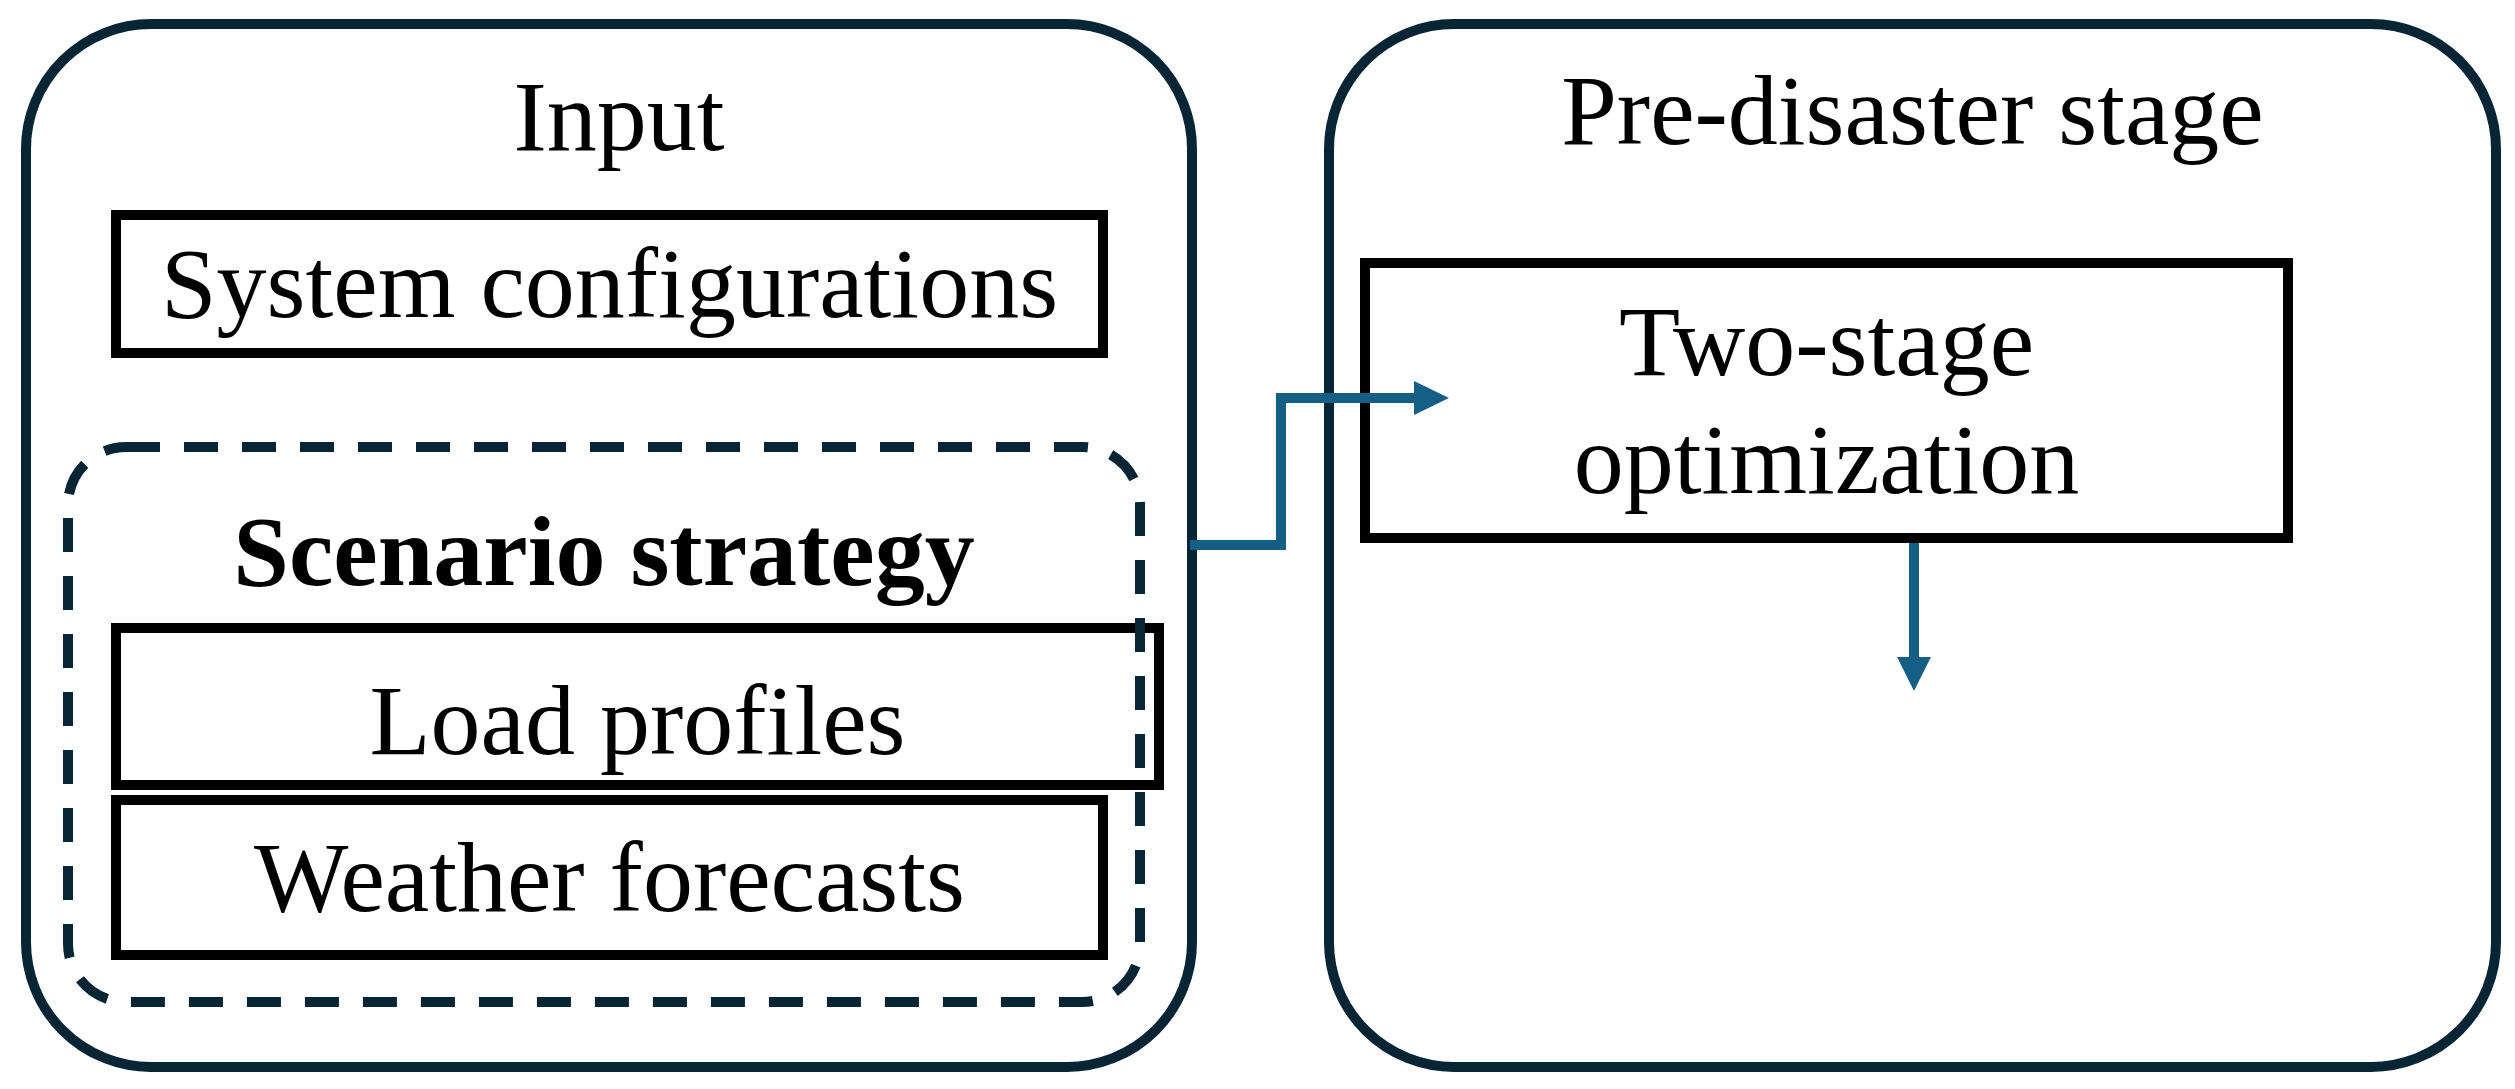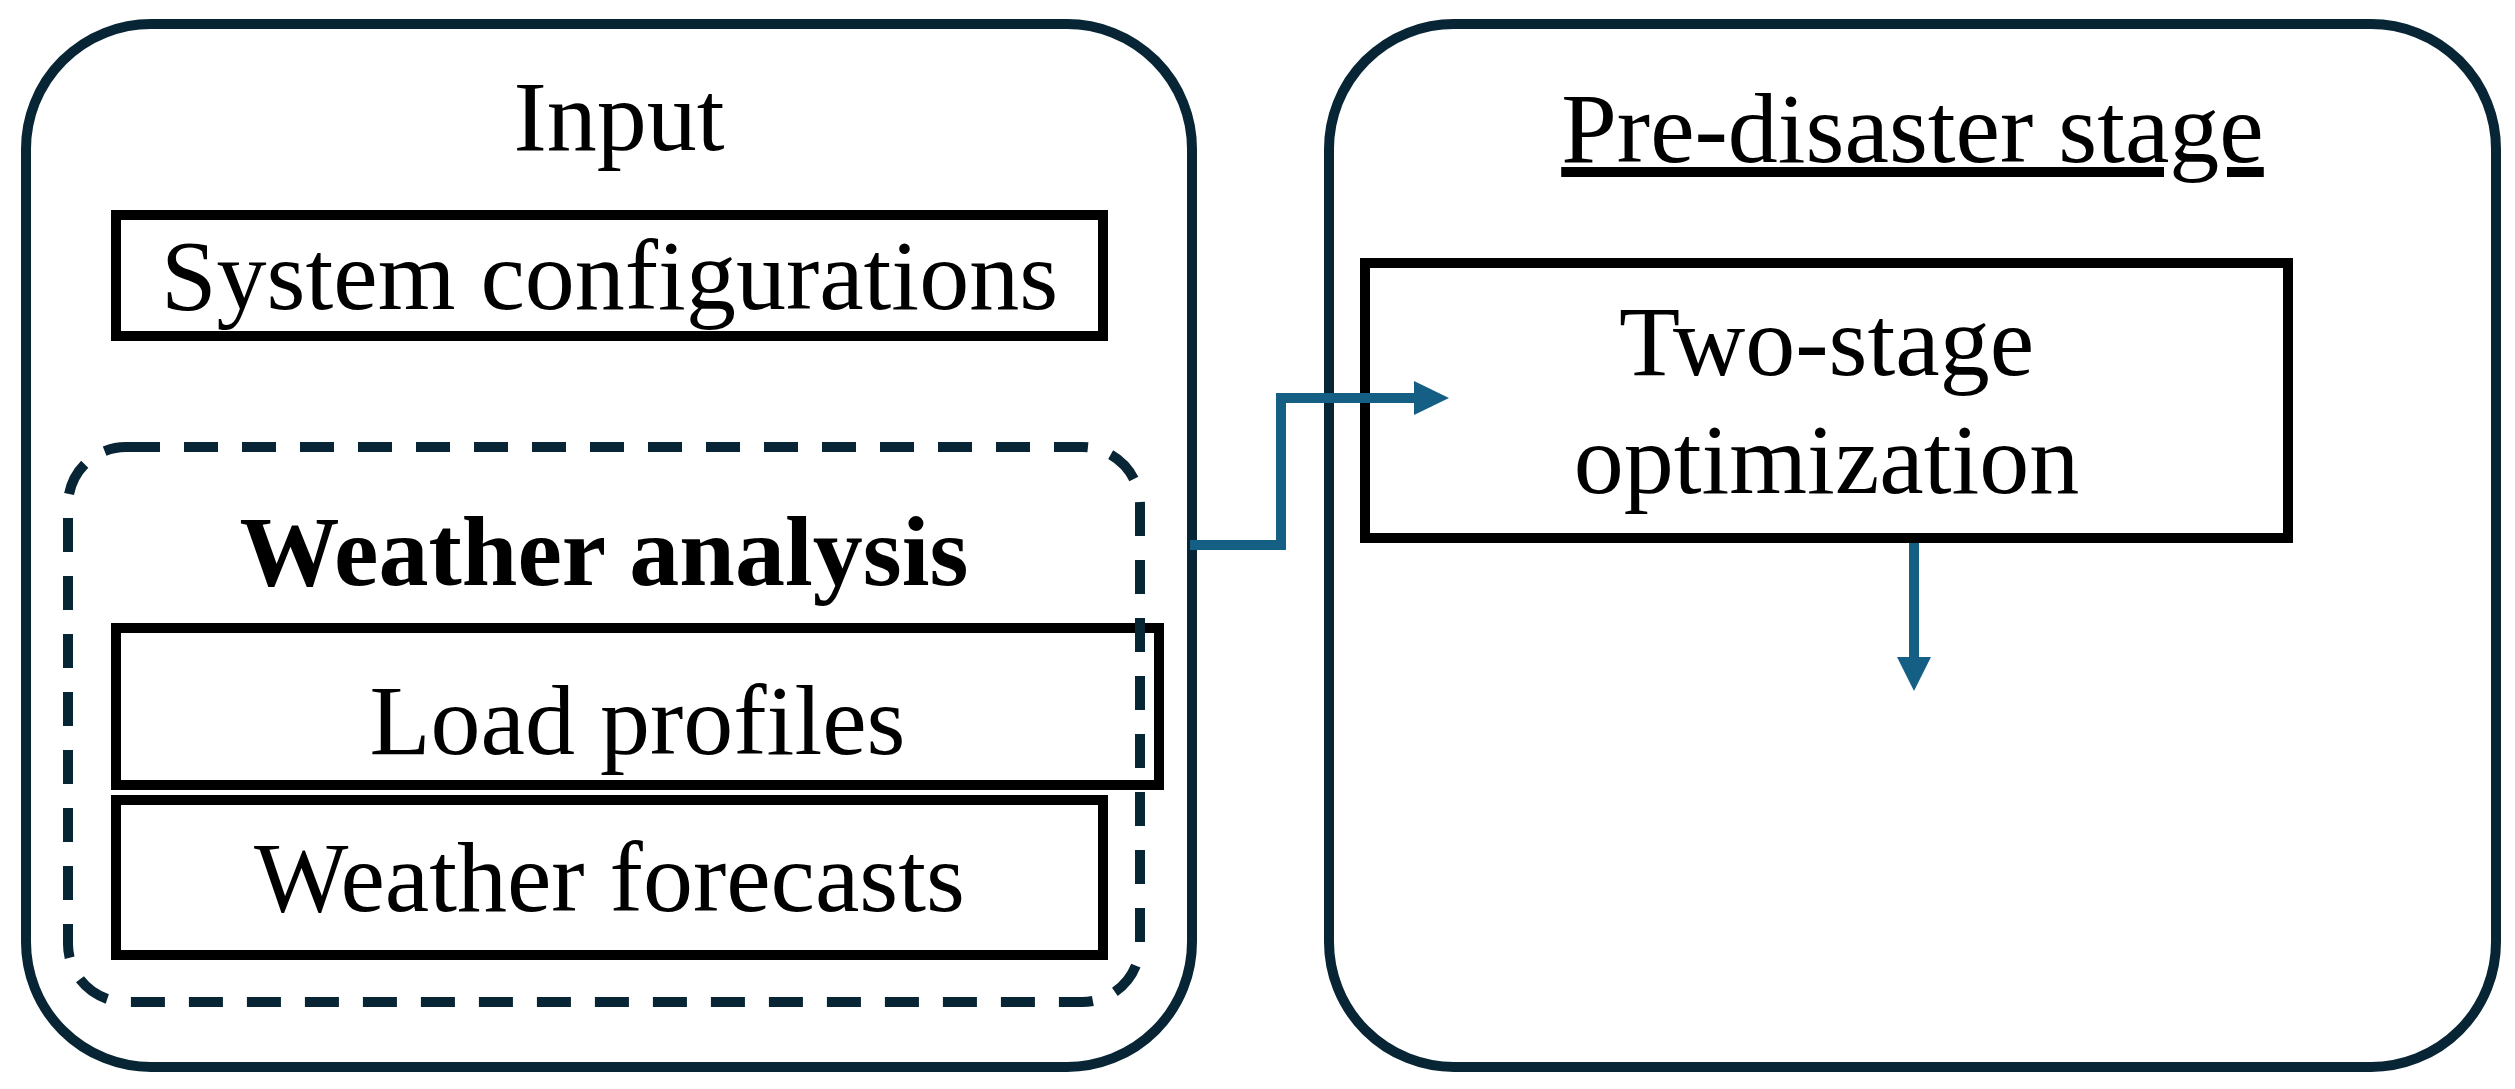--- a/index.html
+++ b/index.html
@@ -77,37 +77,37 @@
 </style>
 </head>
 <body>
 
 <div id="stage">
 
   <div class="panel" style="left:21px;top:19px;width:1176px;height:1053px;"></div>
 
   <div class="panel-title" style="left:31px;top:62px;width:1176px;">Input</div>
 
-  <div class="box" style="left:111px;top:210px;width:997px;height:131px;">
+  <div class="box" style="left:111px;top:210px;width:997px;height:148px;">
     <span class="line">System configurations</span>
   </div>
 
-  <div class="group-label" style="left:63px;top:494px;width:1082px;">Weather analysis</div>
+  <div class="group-label" style="left:63px;top:494px;width:1082px;">Scenario strategy</div>
 
   <div class="box" style="left:111px;top:623px;width:1053px;height:167px;justify-content:flex-end;">
     <span class="line">Load profiles</span>
   </div>
 
   <div class="box" style="left:111px;top:795px;width:997px;height:165px;">
     <span class="line">Weather forecasts</span>
   </div>
 
   <div class="panel" style="left:1324px;top:19px;width:1177px;height:1053px;"></div>
 
-  <div class="panel-title" style="left:1324px;top:74px;width:1177px;text-decoration:underline;">Pre-disaster stage</div>
+  <div class="panel-title" style="left:1324px;top:56px;width:1177px;">Pre-disaster stage</div>
 
   <div class="box" style="left:1360px;top:258px;width:933px;height:285px;">
     <span class="line">Two-stage</span>
     <span class="line">optimization</span>
   </div>
 
 
   <svg id="overlay" viewBox="0 0 2515 1089">
 
     <rect class="dashed-rect" x="68" y="447" width="1072" height="555" rx="58" ry="58"></rect>

